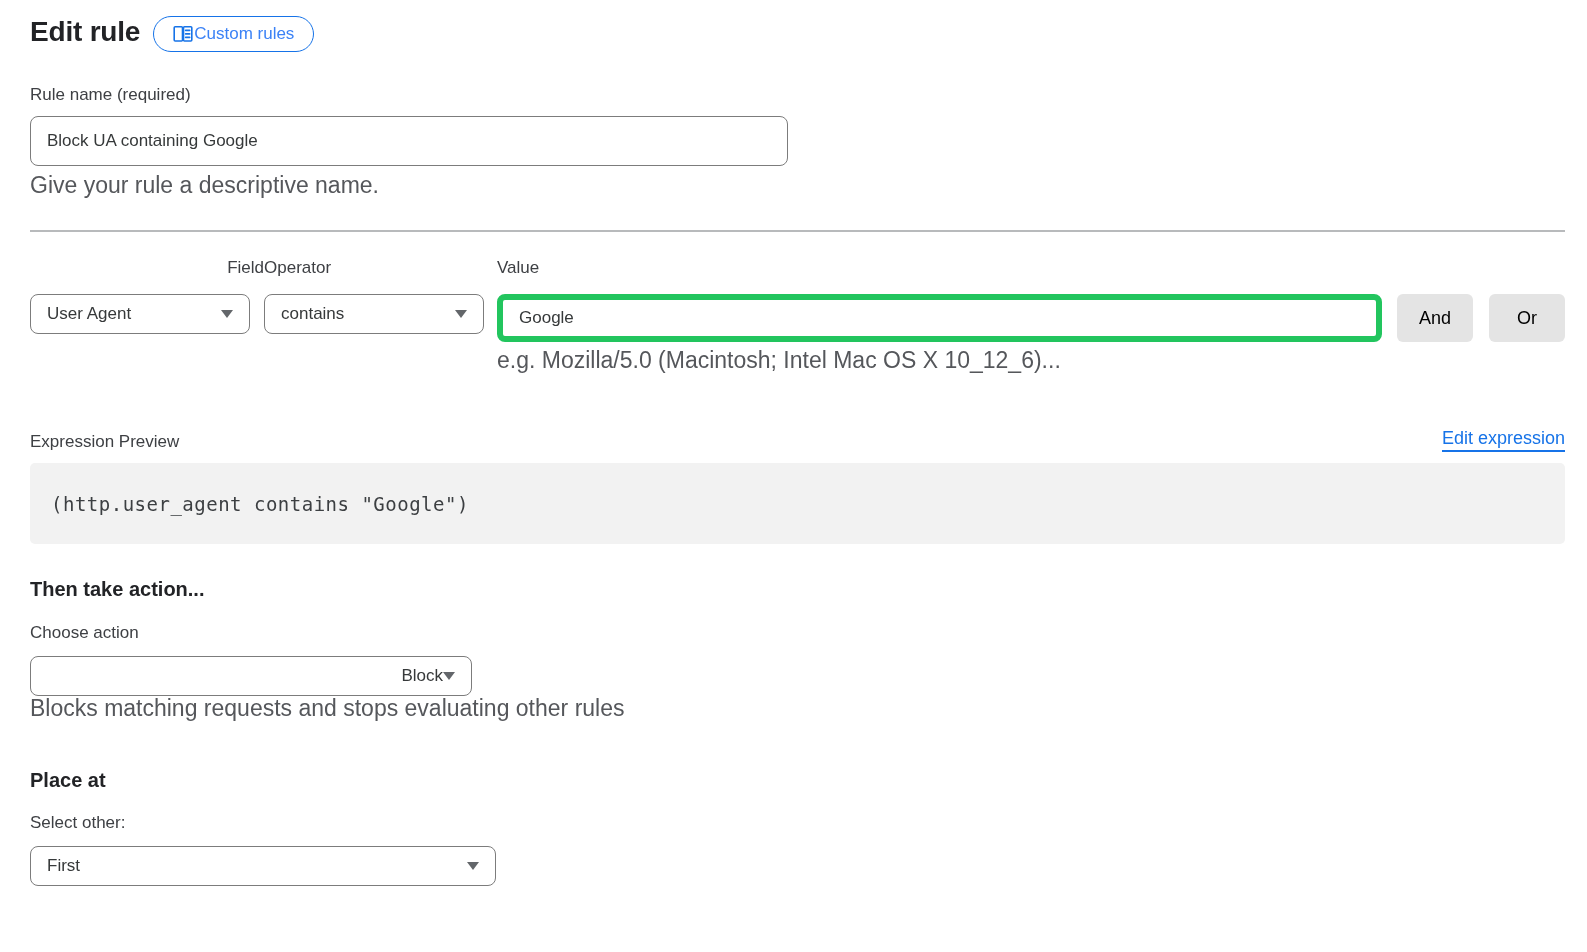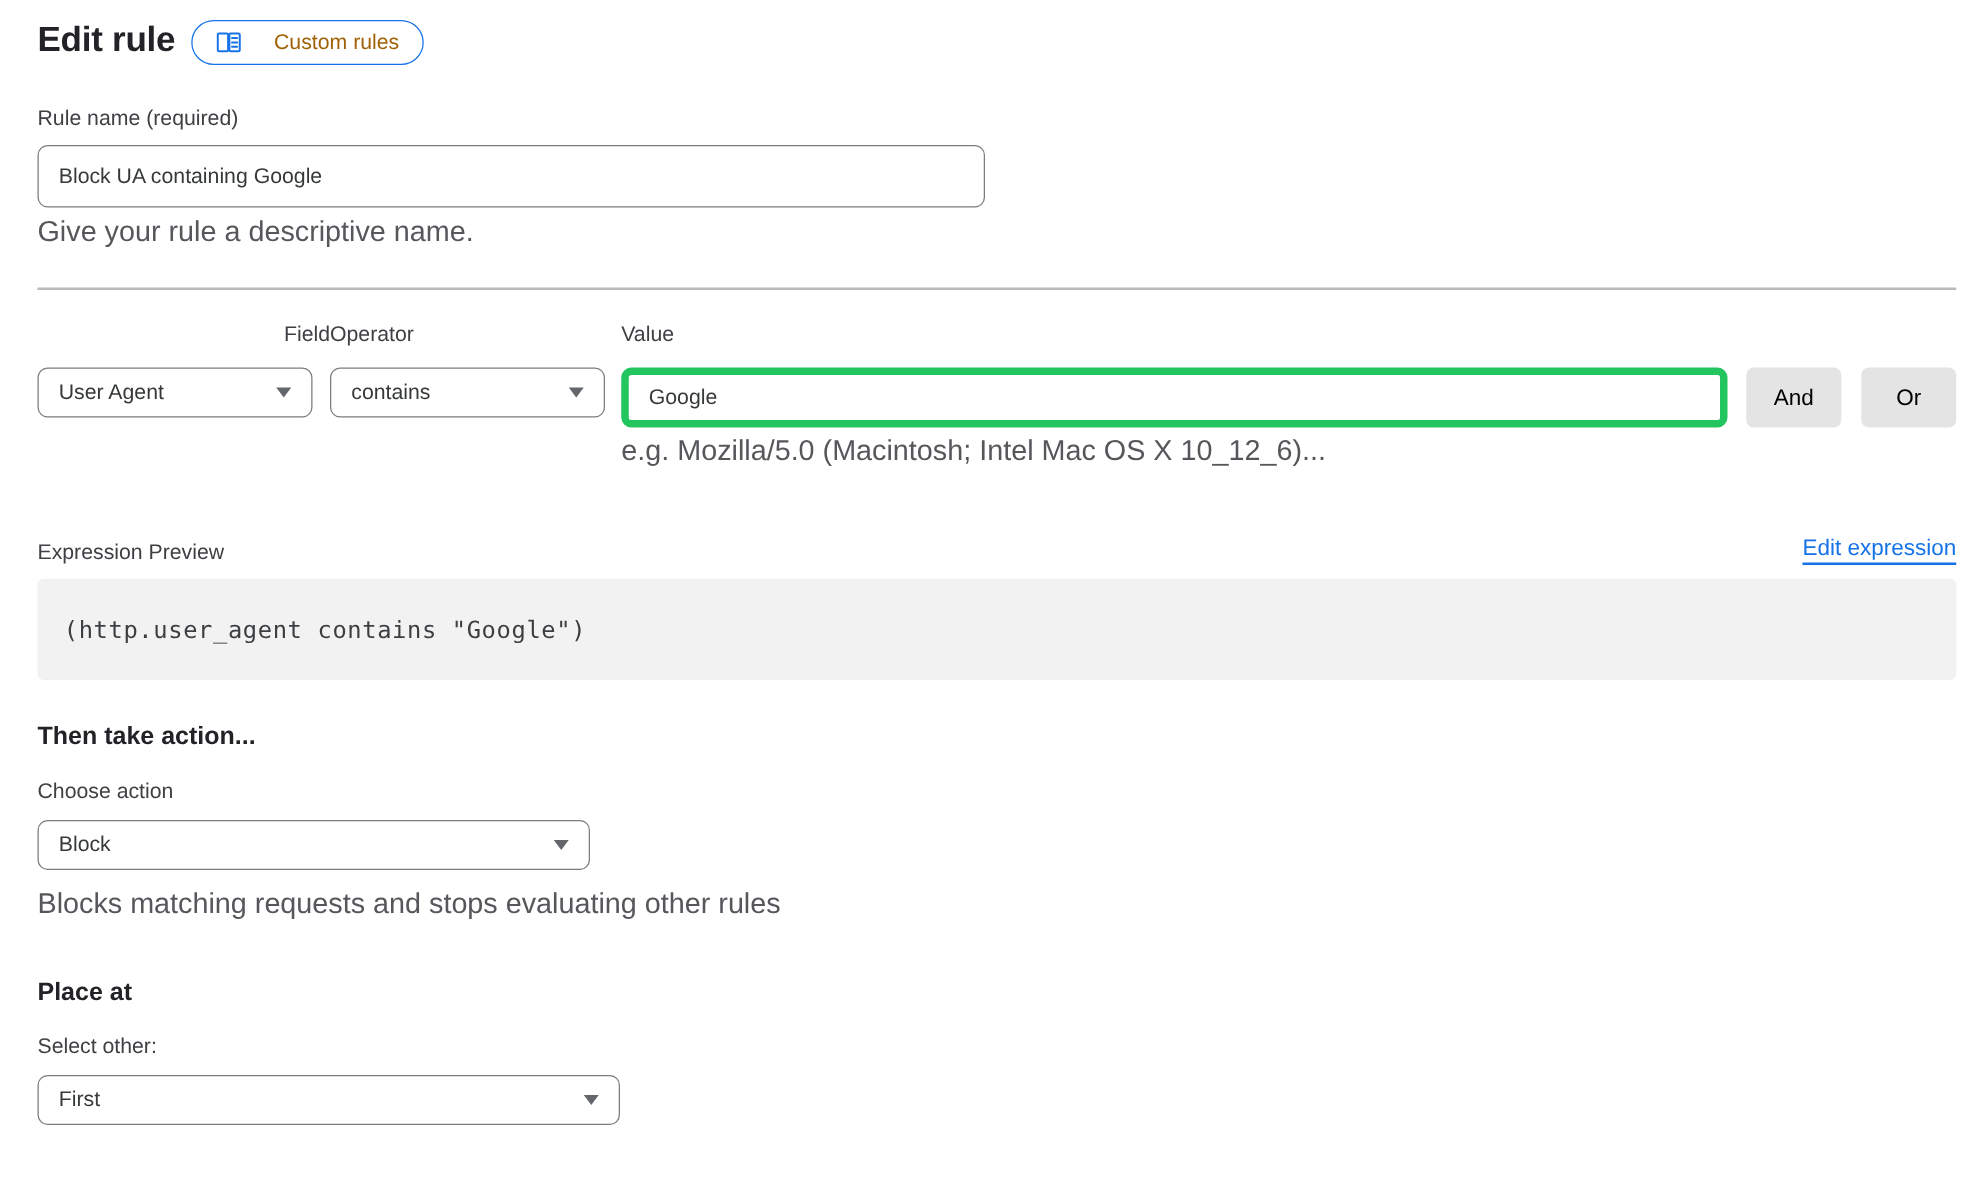--- a/index.html
+++ b/index.html
@@ -14,24 +14,24 @@
     width: 1587px; height: 952px;
     padding: 16px 22px 0 30px;
   }
 
   
   .title-row { display: flex; height: 38px; }
   .page-title { font-size: 28px; font-weight: 700; color: #222326; letter-spacing: -0.2px; }
   .pill-btn {
     margin-left: 13px;
     height: 36px;
-    display: inline-flex; align-items: center; gap: 26px;
+    display: inline-flex; align-items: center; gap: 1px;
     padding: 0 19px;
     border: 1.5px solid #1673e8; border-radius: 18px;
-    background: #ffffff; color: #a16207;
+    background: #ffffff; color: #3b82f6;
     font-size: 17px; font-family: inherit;
     cursor: pointer; white-space: nowrap;
   }
   .pill-btn svg { display: block; }
 
   
   .lbl { font-size: 17px; line-height: 20px; color: #3e4044; }
   .help { font-size: 23px; line-height: 20px; color: #55575b; }
   .section-heading { font-size: 20px; line-height: 26px; font-weight: 700; color: #222326; }
 
@@ -102,22 +102,22 @@
     background: #f2f2f2; border-radius: 5px;
     display: flex; align-items: center;
     padding: 0 21px;
     font-family: "DejaVu Sans Mono", "Liberation Mono", monospace;
     font-size: 19px; letter-spacing: 0.5px; color: #3c3f42;
   }
 
   
   .action-heading { margin-top: 32px; }
   .choose-label   { margin-top: 21px; }
-  .action-select  { margin-top: 13px; width: 442px; }
-  .action-help    { margin-top: 16px; }
+  .action-select  { margin-top: 13px; width: 442px; justify-content: flex-end; }
+  .action-help    { margin-top: 2px; }
 
   
   .place-heading { margin-top: 49px; }
   .order-label   { margin-top: 20px; }
   .order-select  { margin-top: 13px; width: 466px; }
 </style>
 </head>
 <body>
 
 <div class="page">

